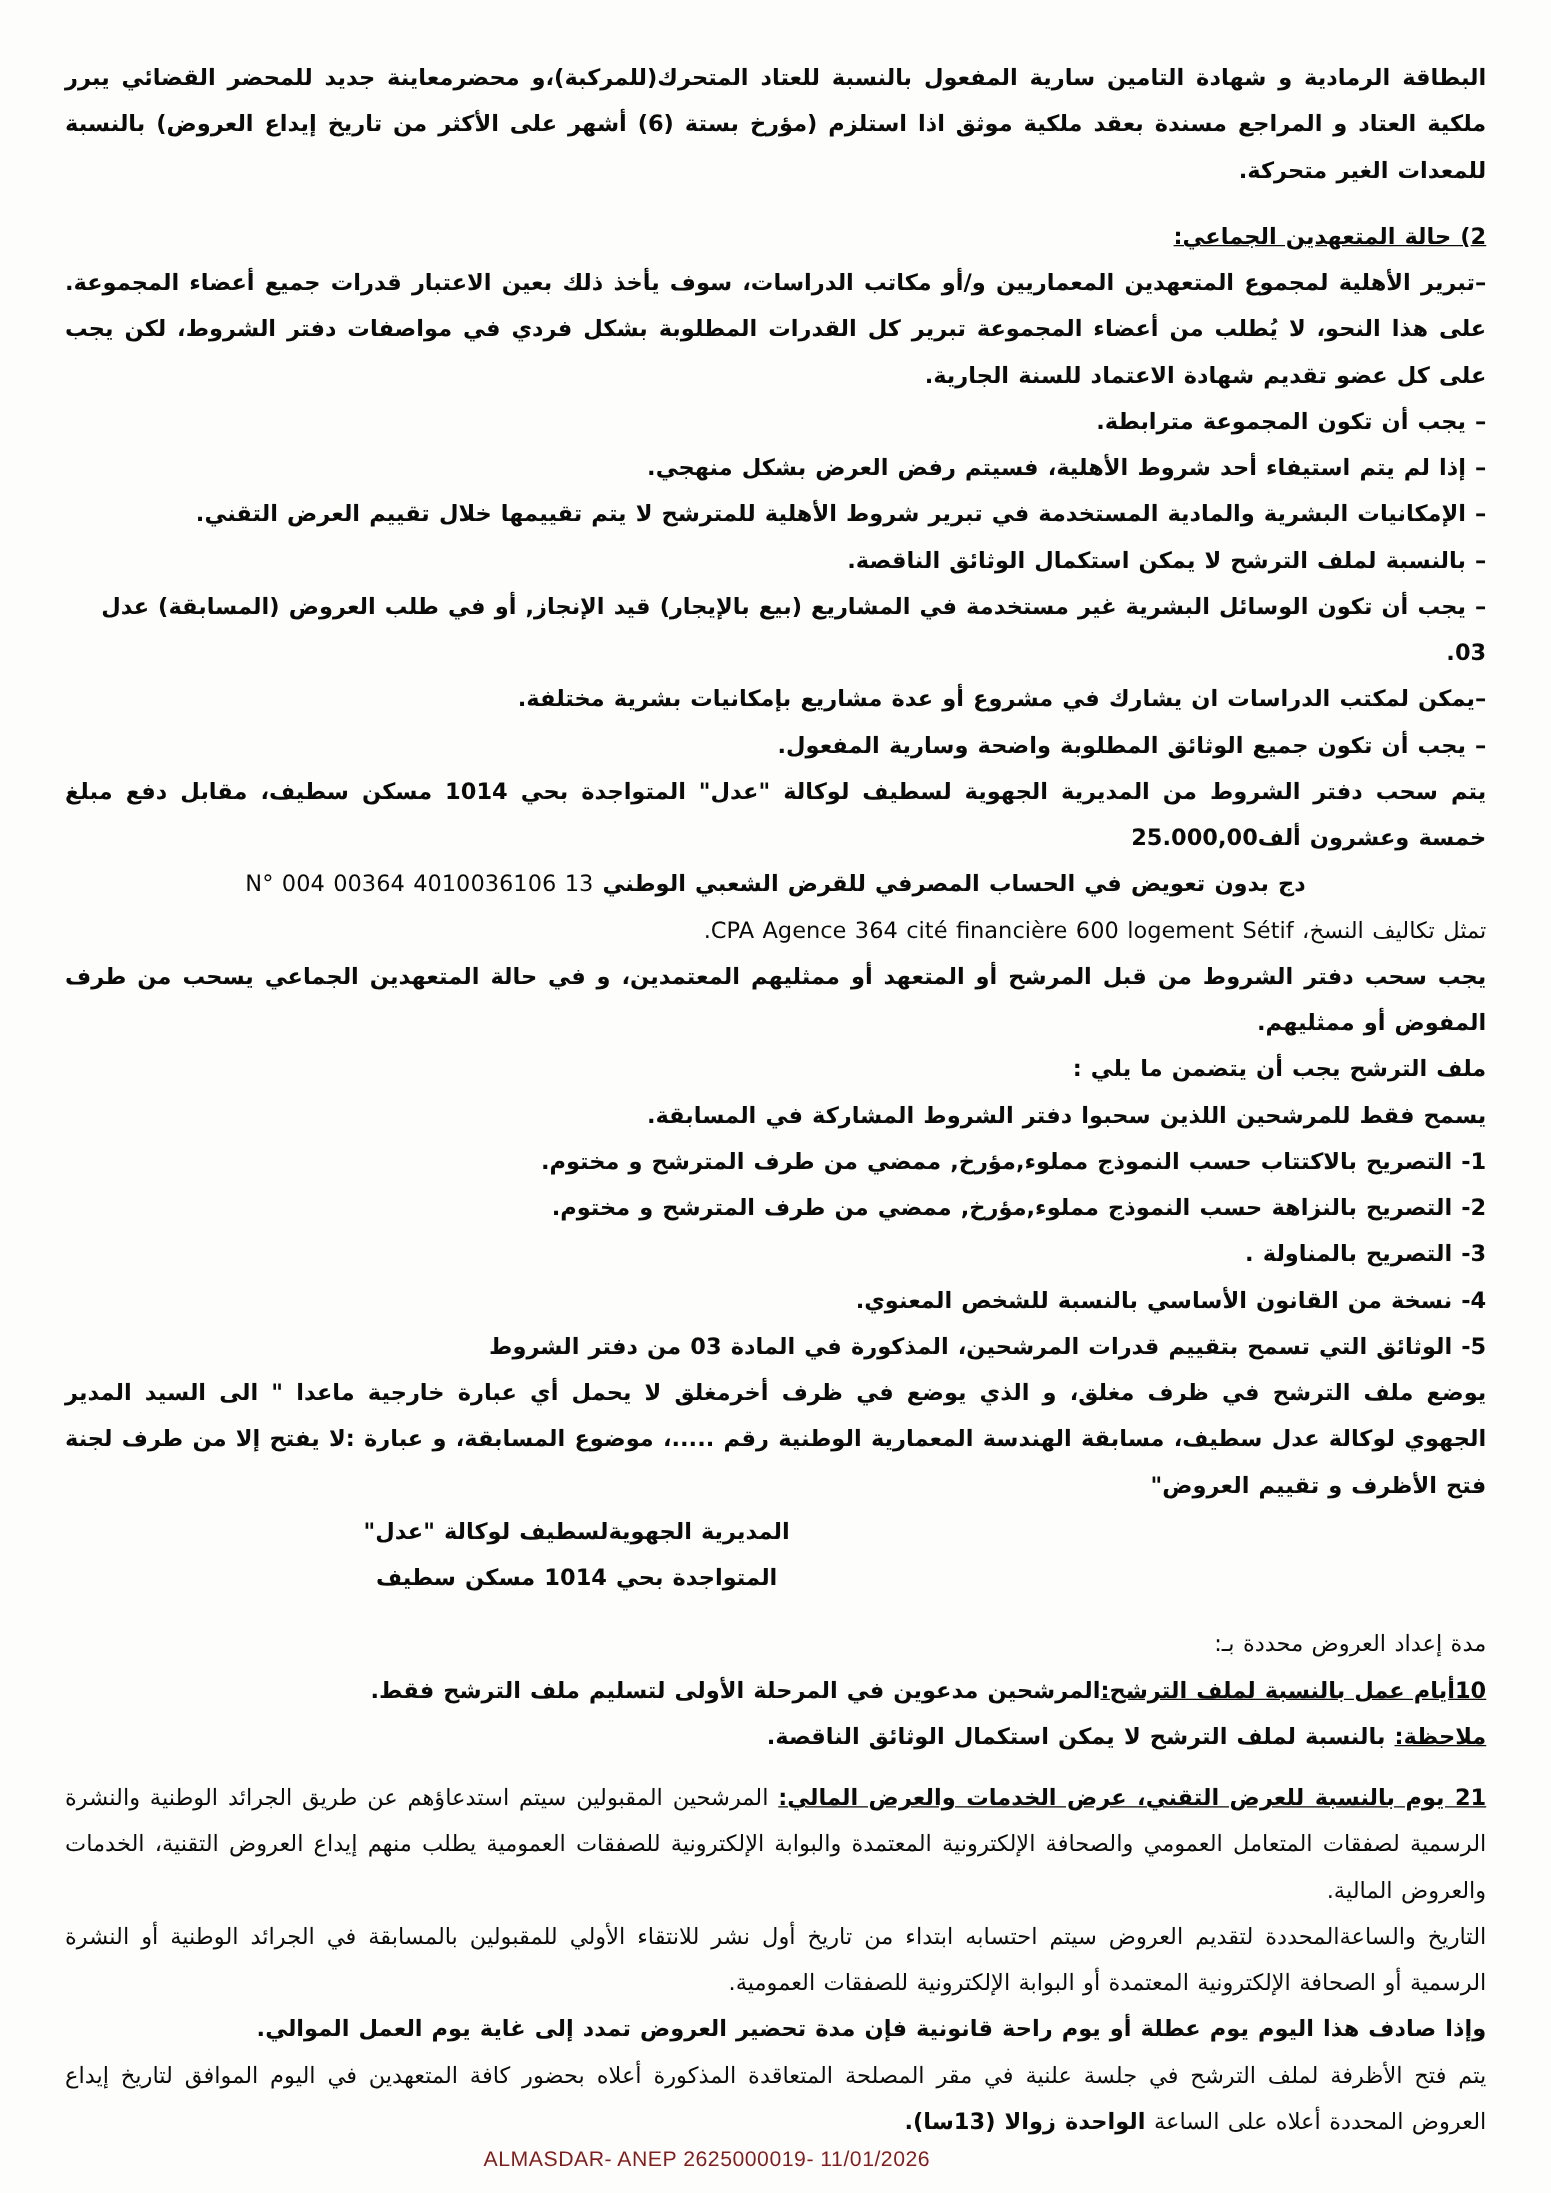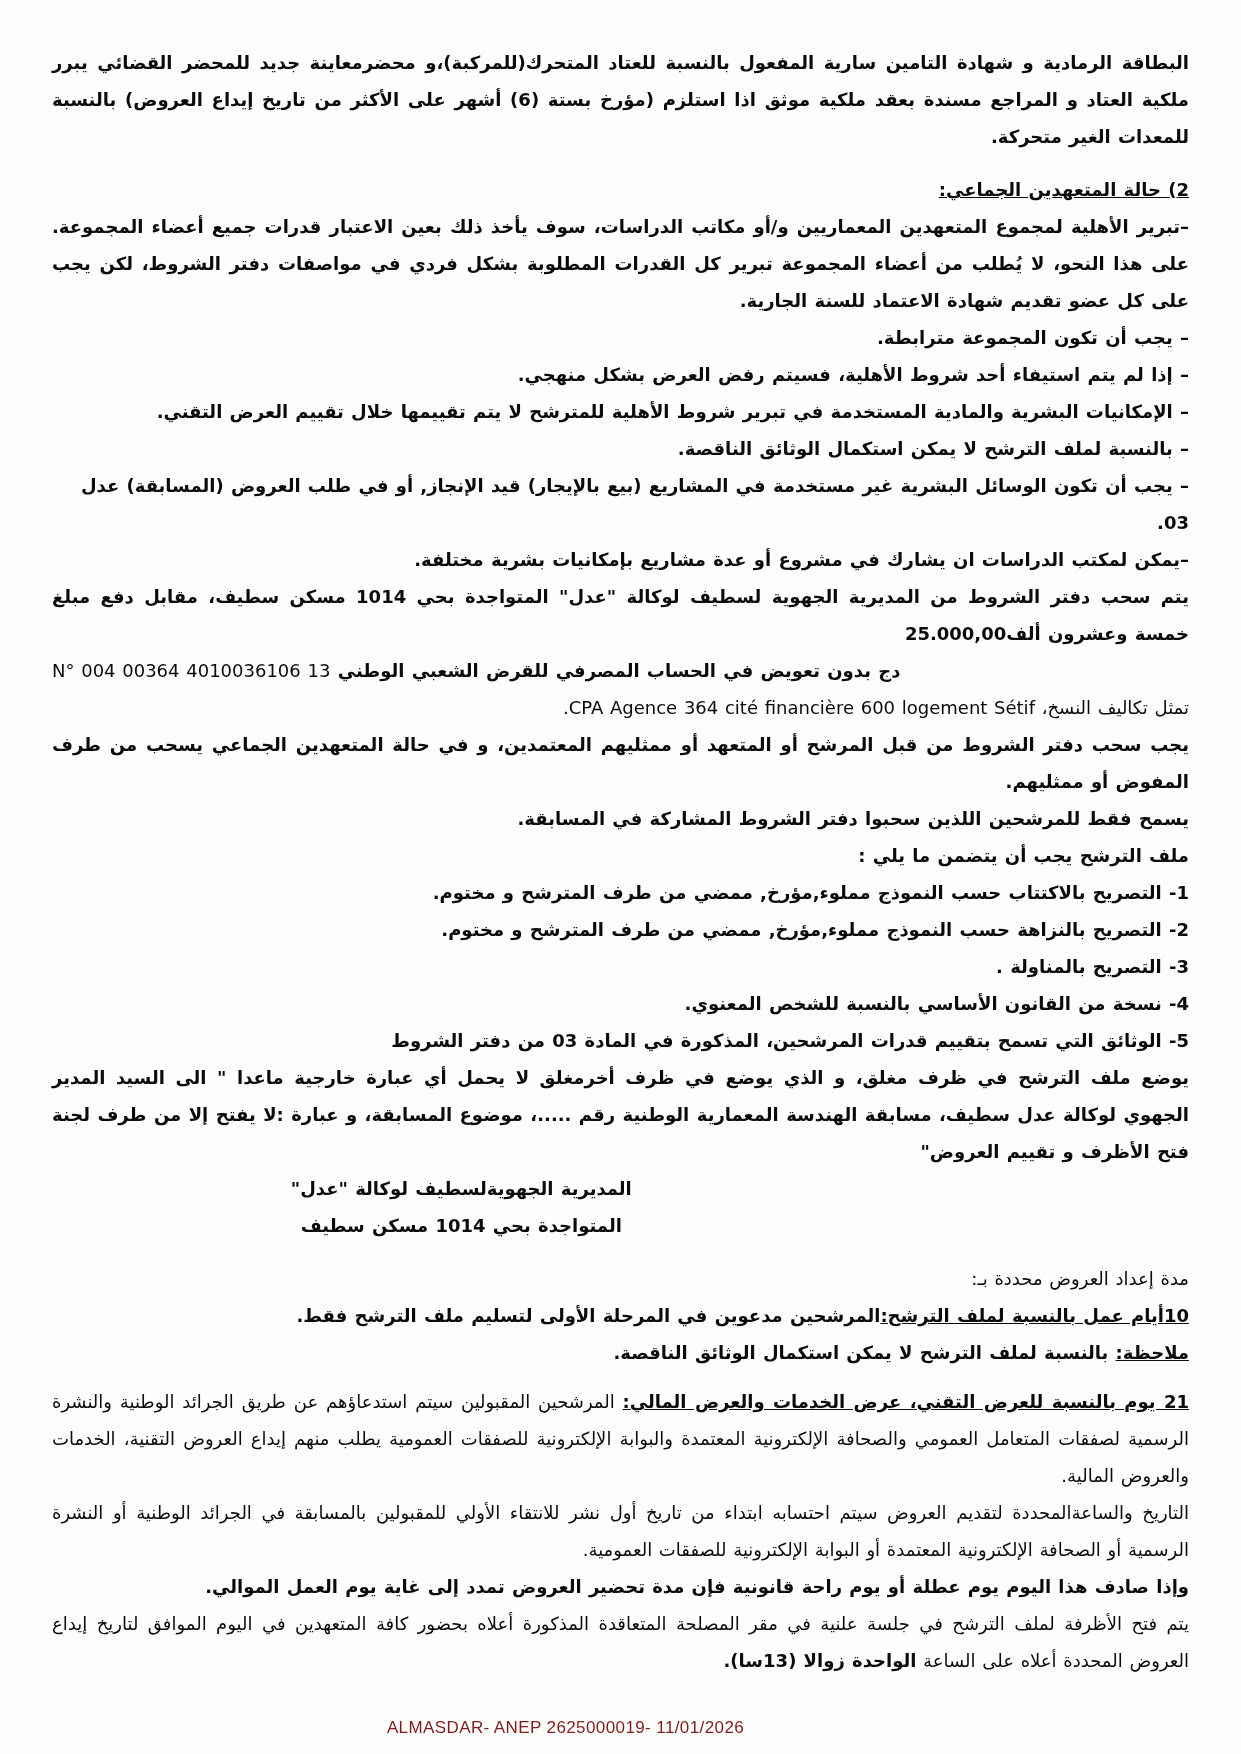--- a/index.html
+++ b/index.html
@@ -13,21 +13,21 @@
     position:absolute;inset:0;
     padding:44px 52px 12px 52px;
     direction:rtl;
   }
   .line{
     font-size:18px;line-height:37px;
     font-weight:700;text-align:right;
     word-spacing:1px;
   }
   .just{text-align:justify;text-justify:inter-word;}
-  .center{text-align:left;}
+  .center{text-align:center;}
   .regular{font-weight:400;}
   .u{text-decoration:underline;}
   .mt6{margin-top:16px;}
   .mt12{margin-top:12px;}
   .addr{
     width:72%;margin-left:0;margin-right:auto;
     text-align:center;font-weight:700;
   }
   .cpa{
     width:80%;margin-right:0;margin-left:auto;
@@ -52,33 +52,34 @@
 
   <div class="line just">–تبرير الأهلية لمجموع المتعهدين المعماريين و/أو مكاتب الدراسات، سوف يأخذ ذلك بعين الاعتبار قدرات جميع أعضاء المجموعة. على هذا النحو، لا يُطلب من أعضاء المجموعة تبرير كل القدرات المطلوبة بشكل فردي في مواصفات دفتر الشروط، لكن يجب على كل عضو تقديم شهادة الاعتماد للسنة الجارية.</div>
 
   <div>
     <div class="line">– يجب أن تكون المجموعة مترابطة.</div>
     <div class="line">– إذا لم يتم استيفاء أحد شروط الأهلية، فسيتم رفض العرض بشكل منهجي.</div>
     <div class="line">– الإمكانيات البشرية والمادية المستخدمة في تبرير شروط الأهلية للمترشح لا يتم تقييمها خلال تقييم العرض التقني.</div>
     <div class="line">– بالنسبة لملف الترشح لا يمكن استكمال الوثائق الناقصة.</div>
     <div class="line">– يجب أن تكون الوسائل البشرية غير مستخدمة في المشاريع (بيع بالإيجار) قيد الإنجاز, أو في طلب العروض (المسابقة) عدل 03.</div>
     <div class="line">–يمكن لمكتب الدراسات ان يشارك في مشروع أو عدة مشاريع بإمكانيات بشرية مختلفة.</div>
+    <div class="line">– يجب أن تكون جميع الوثائق المطلوبة واضحة وسارية المفعول.</div>
   </div>
 
   <div class="line just">يتم سحب دفتر الشروط من المديرية الجهوية لسطيف لوكالة "عدل" المتواجدة بحي 1014 مسكن سطيف، مقابل دفع مبلغ خمسة وعشرون ألف25.000,00</div>
 
   <div class="line center"><span>دج بدون تعويض في الحساب المصرفي للقرض الشعبي الوطني</span> <span class="banknum">N° 004 00364 4010036106 13</span></div>
 
   <div class="line cpa">تمثل تكاليف النسخ، CPA Agence 364 cité financière 600 logement Sétif.</div>
 
   <div class="line just">يجب سحب دفتر الشروط من قبل المرشح أو المتعهد أو ممثليهم المعتمدين، و في حالة المتعهدين الجماعي يسحب من طرف المفوض أو ممثليهم.</div>
 
+  <div class="line">ملف الترشح يجب أن يتضمن ما يلي :</div>
+
   <div class="line">يسمح فقط للمرشحين اللذين سحبوا دفتر الشروط المشاركة في المسابقة.</div>
-
-  <div class="line">ملف الترشح يجب أن يتضمن ما يلي :</div>
 
   <div>
     <div class="line">1- التصريح بالاكتتاب حسب النموذج مملوء,مؤرخ, ممضي من طرف المترشح و مختوم.</div>
     <div class="line">2- التصريح بالنزاهة حسب النموذج مملوء,مؤرخ, ممضي من طرف المترشح و مختوم.</div>
     <div class="line">3- التصريح بالمناولة .</div>
     <div class="line">4- نسخة من القانون الأساسي بالنسبة للشخص المعنوي.</div>
     <div class="line">5- الوثائق التي تسمح بتقييم قدرات المرشحين، المذكورة في المادة 03 من دفتر الشروط</div>
   </div>
 
   <div class="line just">يوضع ملف الترشح في ظرف مغلق، و الذي يوضع في ظرف أخرمغلق لا يحمل أي عبارة خارجية ماعدا " الى السيد المدير الجهوي لوكالة عدل سطيف، مسابقة الهندسة المعمارية الوطنية رقم .....، موضوع المسابقة، و عبارة :لا يفتح إلا من طرف لجنة فتح الأظرف و تقييم العروض"</div>

